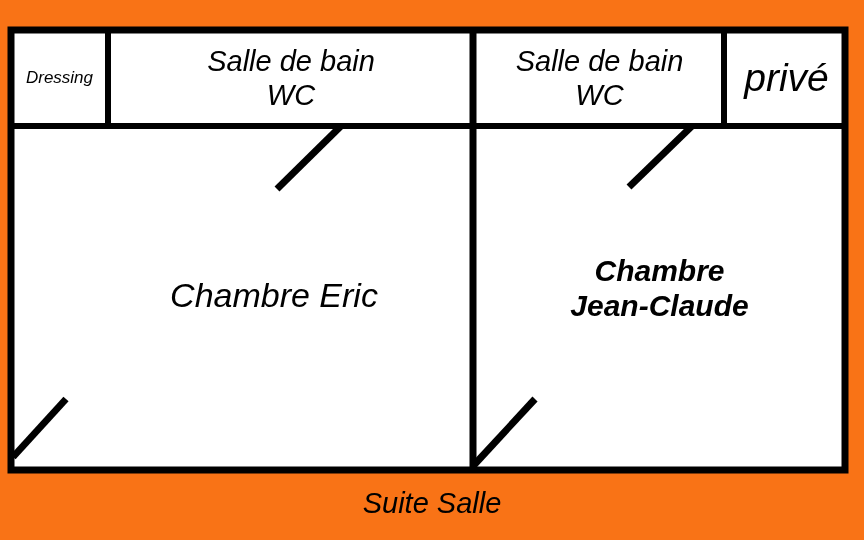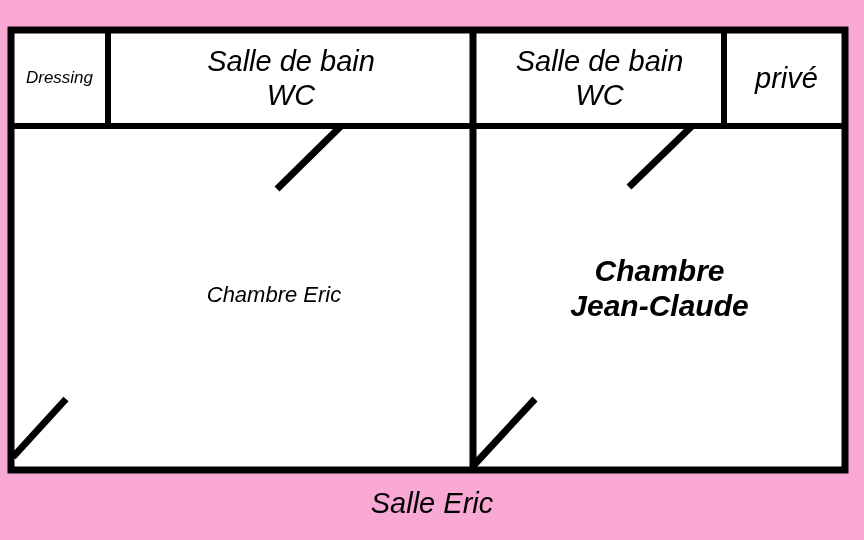--- a/index.html
+++ b/index.html
@@ -11,21 +11,21 @@
   body {
     width: 864px;
     height: 540px;
     overflow: hidden;
     font-family: "Liberation Sans", sans-serif;
   }
   #plan-root {
     position: relative;
     width: 864px;
     height: 540px;
-    background: #f9a8d4;
+    background: #f97316;
   }
   #plan-svg {
     position: absolute;
     left: 0;
     top: 0;
     width: 864px;
     height: 540px;
   }
   .room-label {
     position: absolute;
@@ -49,26 +49,26 @@
   #label-sdb-left {
     left: 112px; top: 30px;  width: 358px; height: 96px;
     font-size: 29px;
   }
   #label-sdb-right {
     left: 477px; top: 30px;  width: 245px; height: 96px;
     font-size: 29px;
   }
   #label-prive {
     left: 728px; top: 30px;  width: 117px; height: 96px;
-    font-size: 29px;
+    font-size: 39px;
   }
   
   #label-chambre-eric {
     left: 14px;  top: 240px; width: 520px; height: 110px;
-    font-size: 22px;
+    font-size: 34px;
   }
   #label-chambre-jc {
     left: 477px; top: 228px; width: 365px; height: 120px;
     font-size: 30px;
     font-weight: bold;
   }
   
   #plan-caption {
     position: absolute;
     left: 0;
@@ -112,15 +112,15 @@
   <div class="room-label" id="label-sdb-right">Salle de bain
 WC</div>
 
   <div class="room-label" id="label-prive">privé</div>
 
   <div class="room-label" id="label-chambre-eric">Chambre Eric</div>
 
   <div class="room-label" id="label-chambre-jc">Chambre
 Jean-Claude</div>
 
-  <div id="plan-caption">Salle Eric</div>
+  <div id="plan-caption">Suite Salle</div>
 
 </div>
 
 </body></html>

